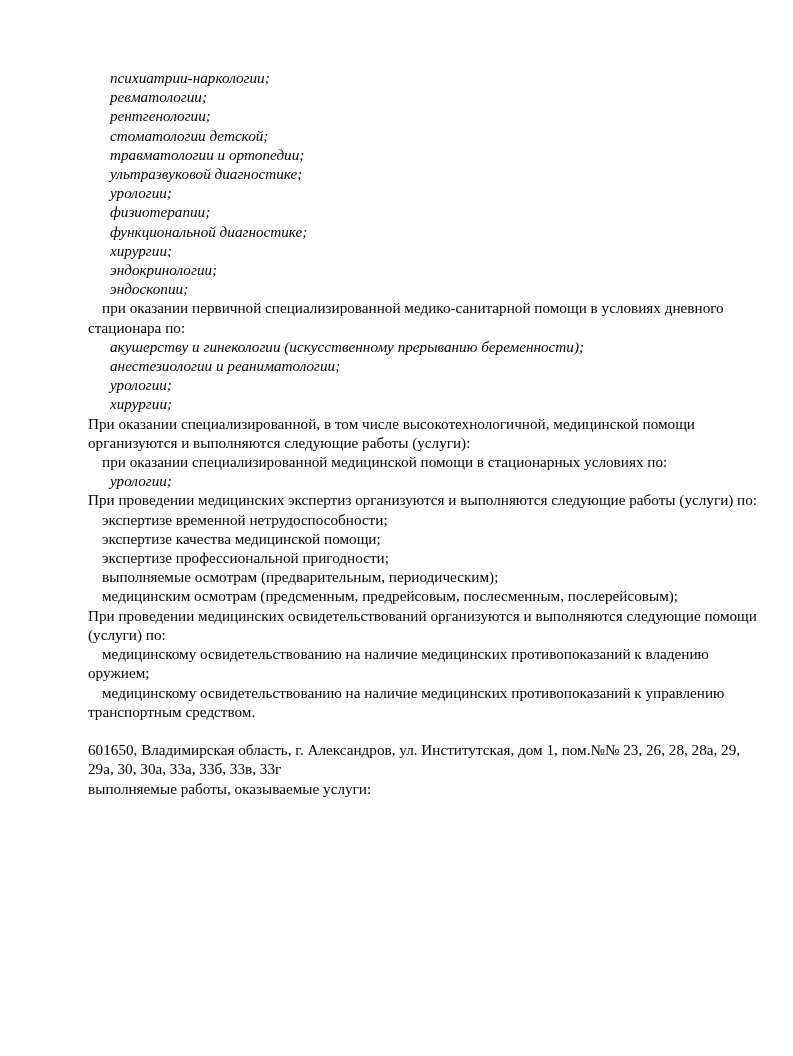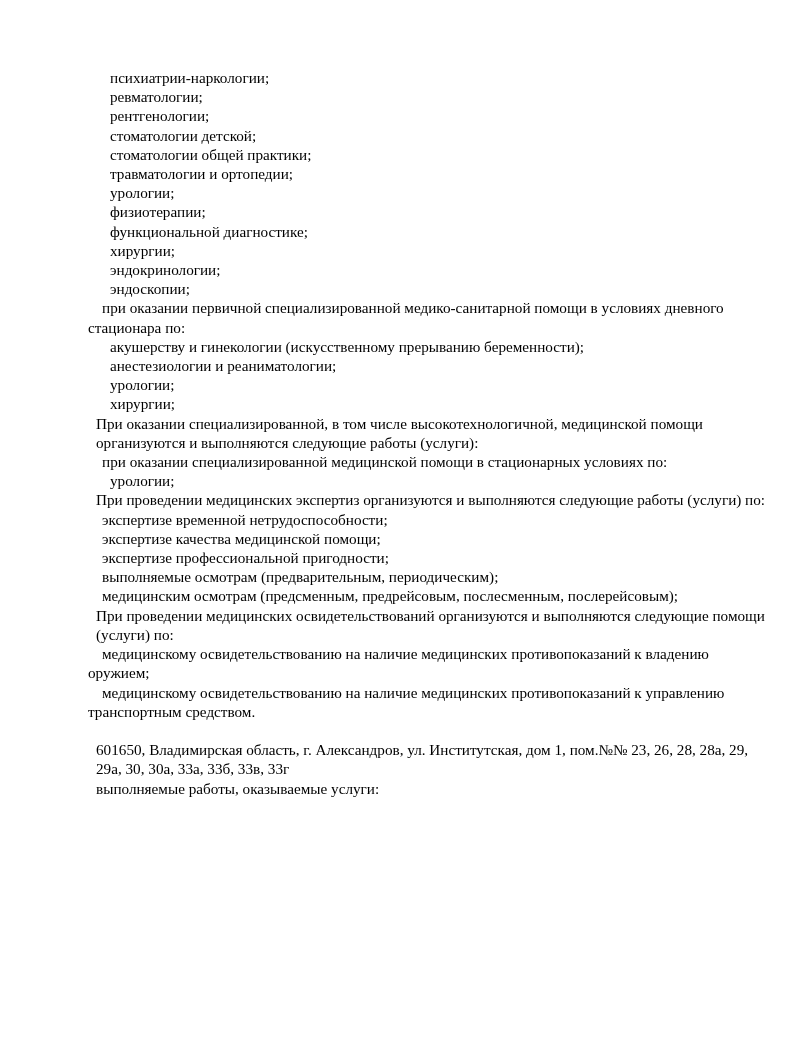--- a/index.html
+++ b/index.html
@@ -3,35 +3,35 @@
 <meta charset="utf-8">
 <style>
   html, body { margin: 0; padding: 0; background: #ffffff; }
   body { width: 793px; height: 1056px; position: relative; overflow: hidden; }
   .page {
     position: absolute; left: 88px; top: 68px; width: 680px;
     font-family: "Liberation Serif", serif; font-size: 15.2px; line-height: 19.2px;
     color: #000000;
   }
   .line { white-space: normal; }
-  .l0 { padding-left: 0; margin-left: 8px; }
+  .l0 { padding-left: 0; }
   .l1 { text-indent: 14px; }
-  .l2 { padding-left: 22px; }
+  .l2 { padding-left: 22px; font-style: italic; }
   .gap { height: 19.2px; }
 </style>
 </head>
 <body>
 
 <div class="page">
   <div class="line l2">психиатрии-наркологии;</div>
   <div class="line l2">ревматологии;</div>
   <div class="line l2">рентгенологии;</div>
   <div class="line l2">стоматологии детской;</div>
-  <div class="line l2">стоматологии общей практики;</div>
   <div class="line l2">травматологии и ортопедии;</div>
+  <div class="line l2">ультразвуковой диагностике;</div>
   <div class="line l2">урологии;</div>
   <div class="line l2">физиотерапии;</div>
   <div class="line l2">функциональной диагностике;</div>
   <div class="line l2">хирургии;</div>
   <div class="line l2">эндокринологии;</div>
   <div class="line l2">эндоскопии;</div>
 
   <div class="line l1">при оказании первичной специализированной медико-санитарной помощи в условиях дневного стационара по:</div>
   <div class="line l2">акушерству и гинекологии (искусственному прерыванию беременности);</div>
   <div class="line l2">анестезиологии и реаниматологии;</div>

